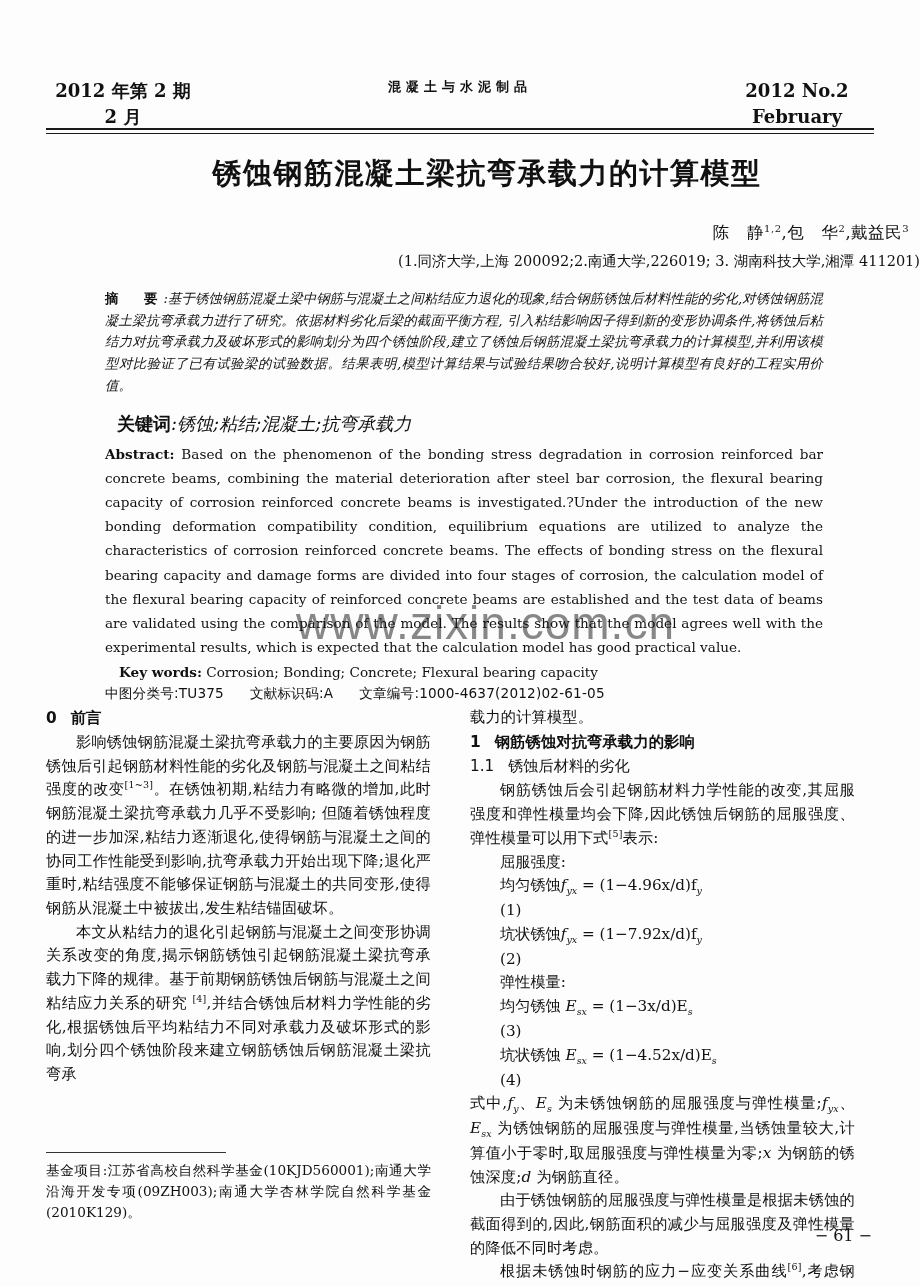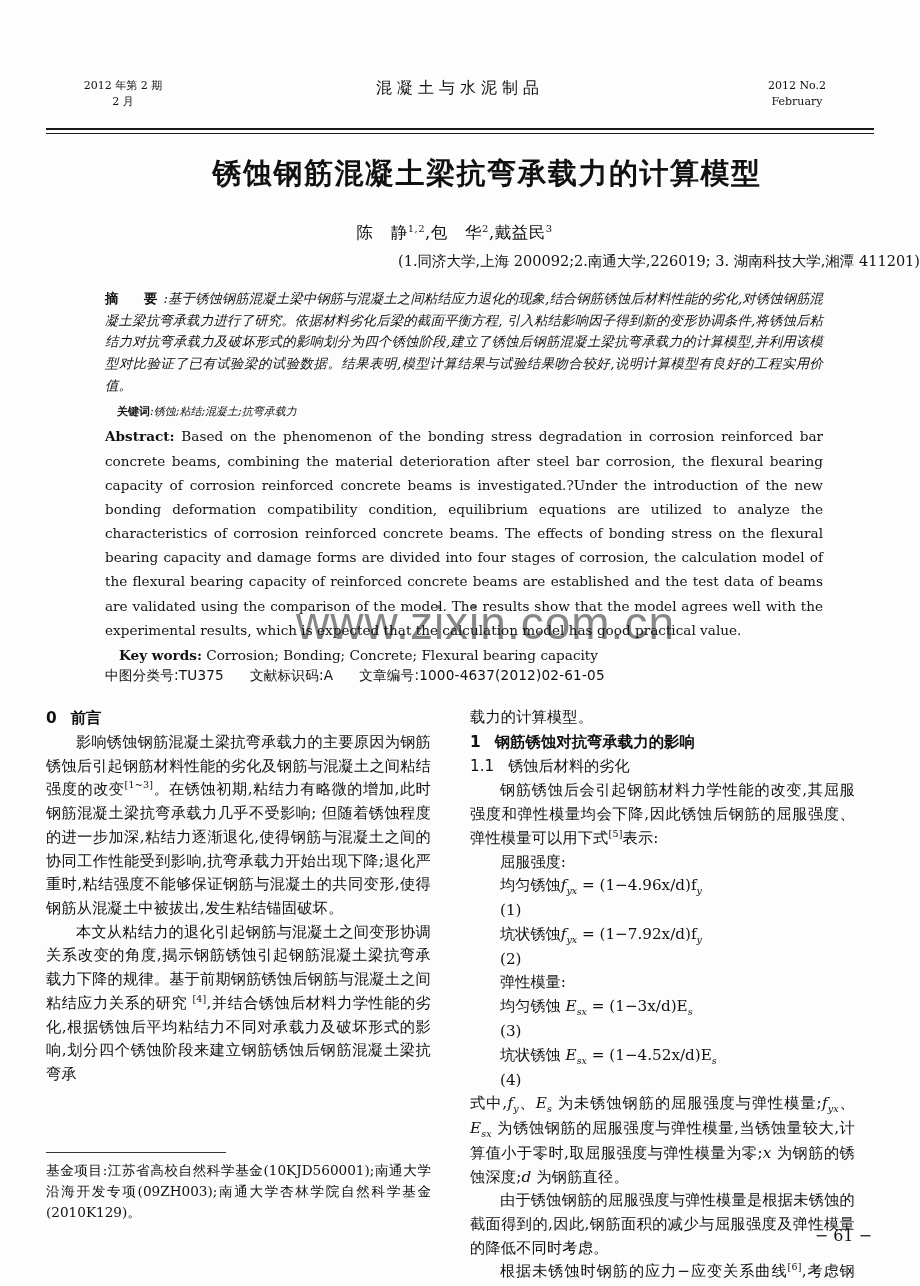--- a/index.html
+++ b/index.html
@@ -39,32 +39,34 @@
   .runhead {
     position: absolute;
     left: 48px;
     top: 78px;
     width: 824px;
     display: flex;
     align-items: flex-start;
     justify-content: space-between;
   }
   .runhead .side {
-    font-size: 11px;
+    font-size: 18px;
     line-height: 1.45;
     text-align: center;
     white-space: nowrap;
+    font-weight: bold;
   }
   .runhead .side.left  { text-align: center; width: 150px; }
   .runhead .side.right { text-align: center; width: 150px; }
   .runhead .mid { text-align: center; flex: 1; }
   .runhead .mid .cn {
-    font-size: 16px;
+    font-size: 13px;
     letter-spacing: 5px;
     margin-bottom: 2px;
+    font-weight: bold;
   }
   .runhead .mid .en {
     font-size: 14.5px;
     letter-spacing: 1.2px;
     white-space: nowrap;
   }
   .rule-double {
     position: absolute;
     left: 46px;
     top: 128px;
@@ -83,21 +85,21 @@
     font-family: "DejaVu Sans", "Liberation Sans", sans-serif;
     font-weight: bold;
     font-size: 29px;
     letter-spacing: 1.5px;
     padding-left: 27px;
   }
   .authors {
     position: absolute;
     left: 0; top: 222px;
     width: 909px;
-    text-align: center;
+    text-align: right;
     font-size: 16.5px;
     letter-spacing: .5px;
   }
   .authors sup { font-size: 10px; vertical-align: super; }
   .affil {
     position: absolute;
     left: 0; top: 252px;
     width: 920px;
     text-align: right;
     font-size: 14.5px;
@@ -112,23 +114,23 @@
   }
   .abs-cn {
     font-family: "DejaVu Serif", "Liberation Serif", serif;
     font-size: 13.4px;
     line-height: 1.62;
     text-align: justify;
     font-style: italic;
   }
   .abs-cn .lbl { font-weight: bold; font-style: normal; letter-spacing: 6px; }
   .kw-cn {
-    font-size: 11px;
+    font-size: 18px;
     line-height: 1.62;
-    margin-top: 6px;
+    margin-top: 12px;
     font-style: italic;
     text-indent: 12px;
   }
   .kw-cn .lbl { font-weight: bold; font-style: normal; }
   .abs-en {
     font-size: 13.6px;
     line-height: 1.78;
     text-align: justify;
     margin-top: 4px;
   }

